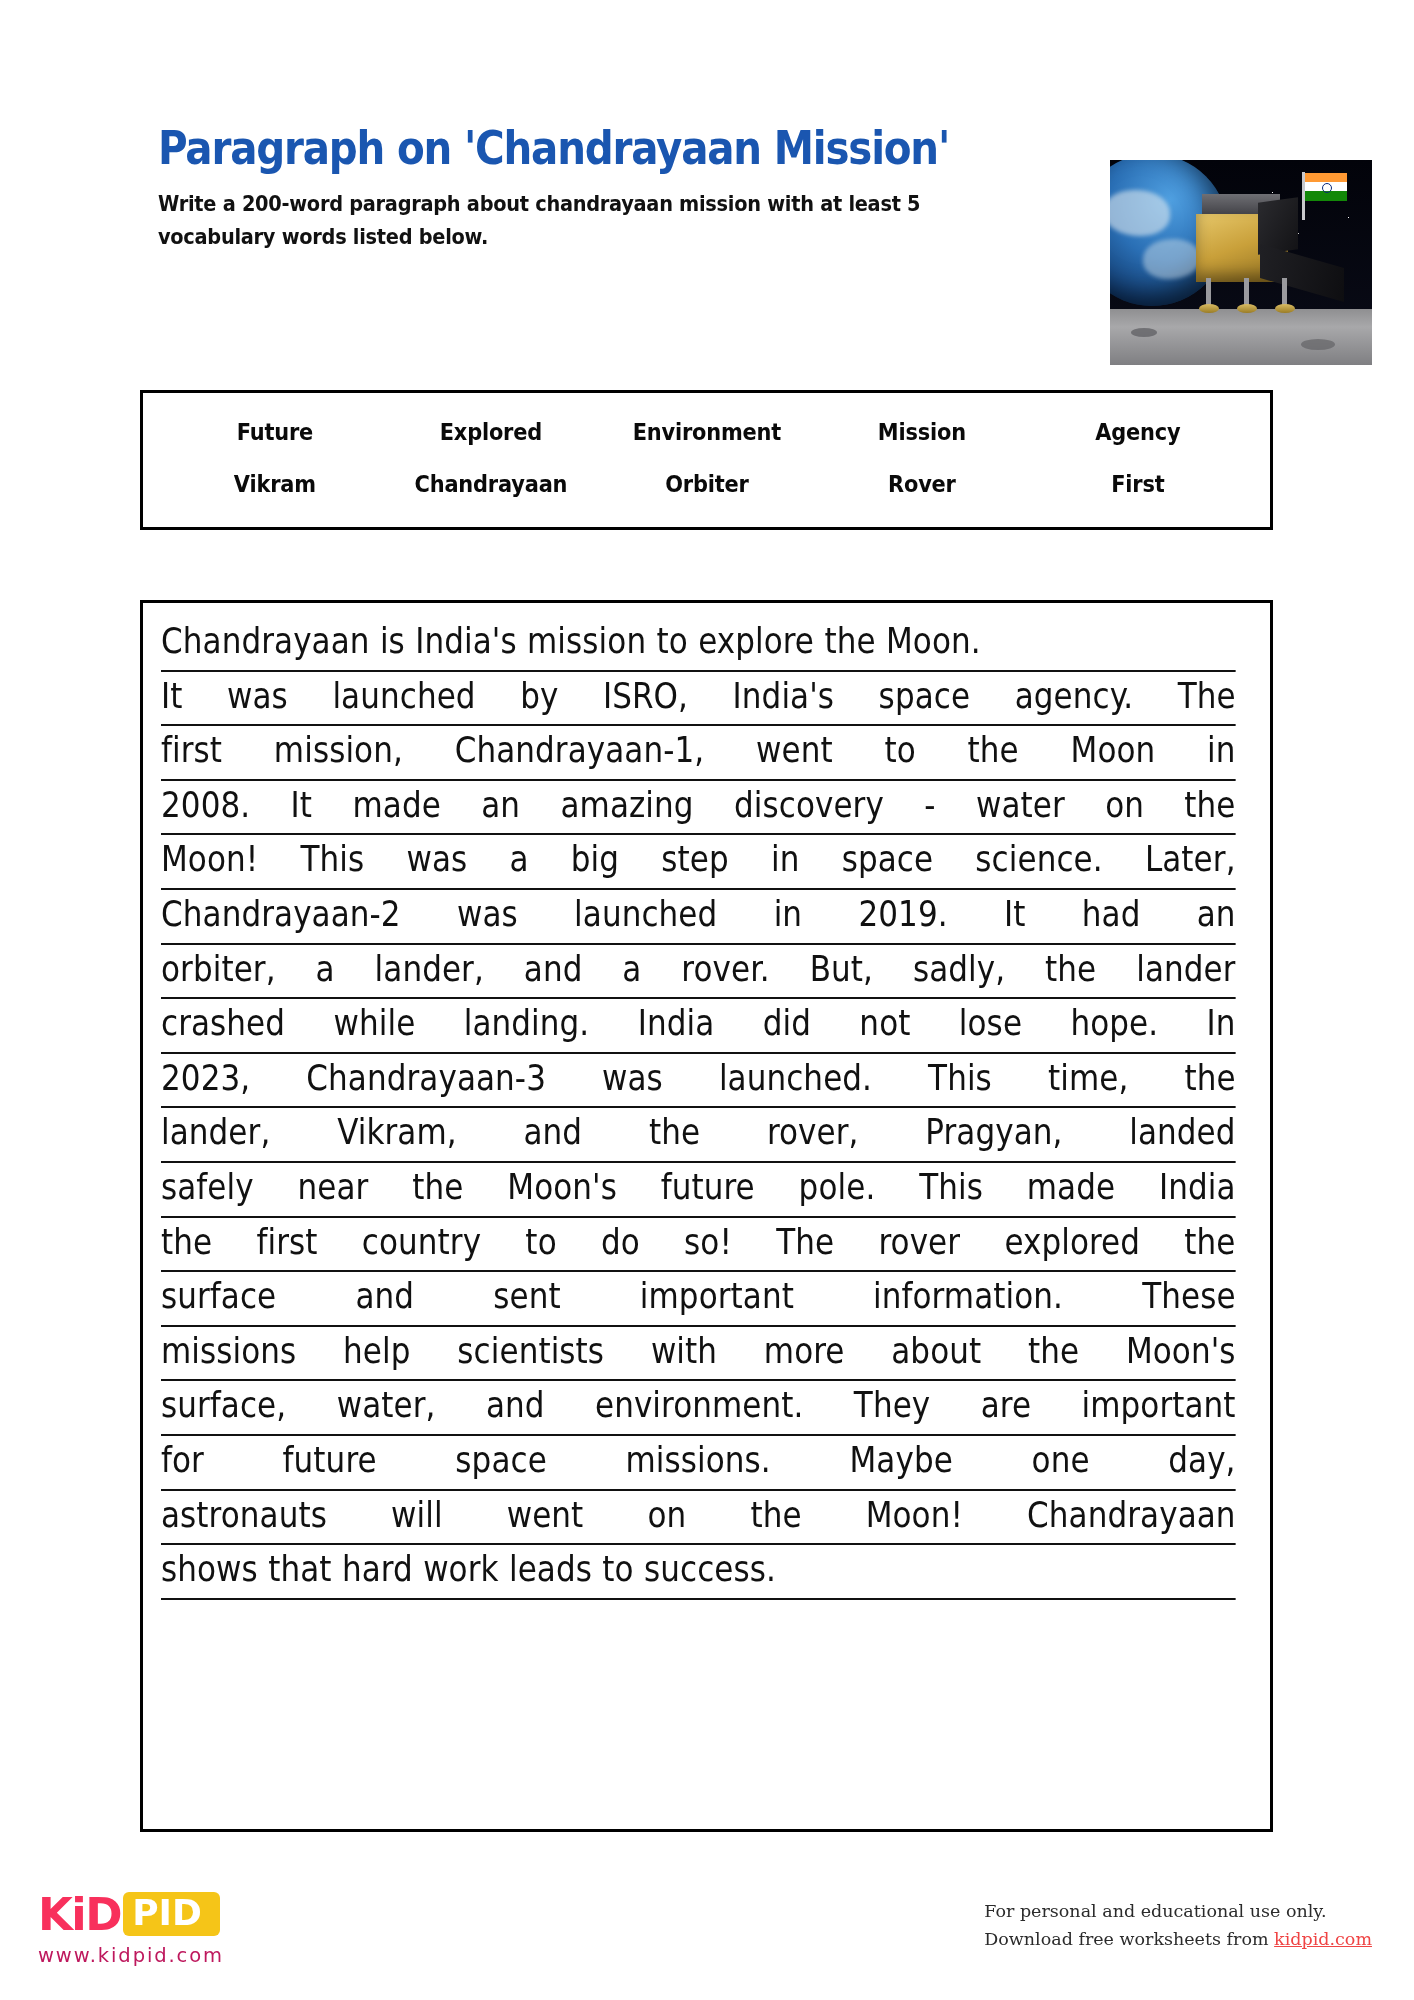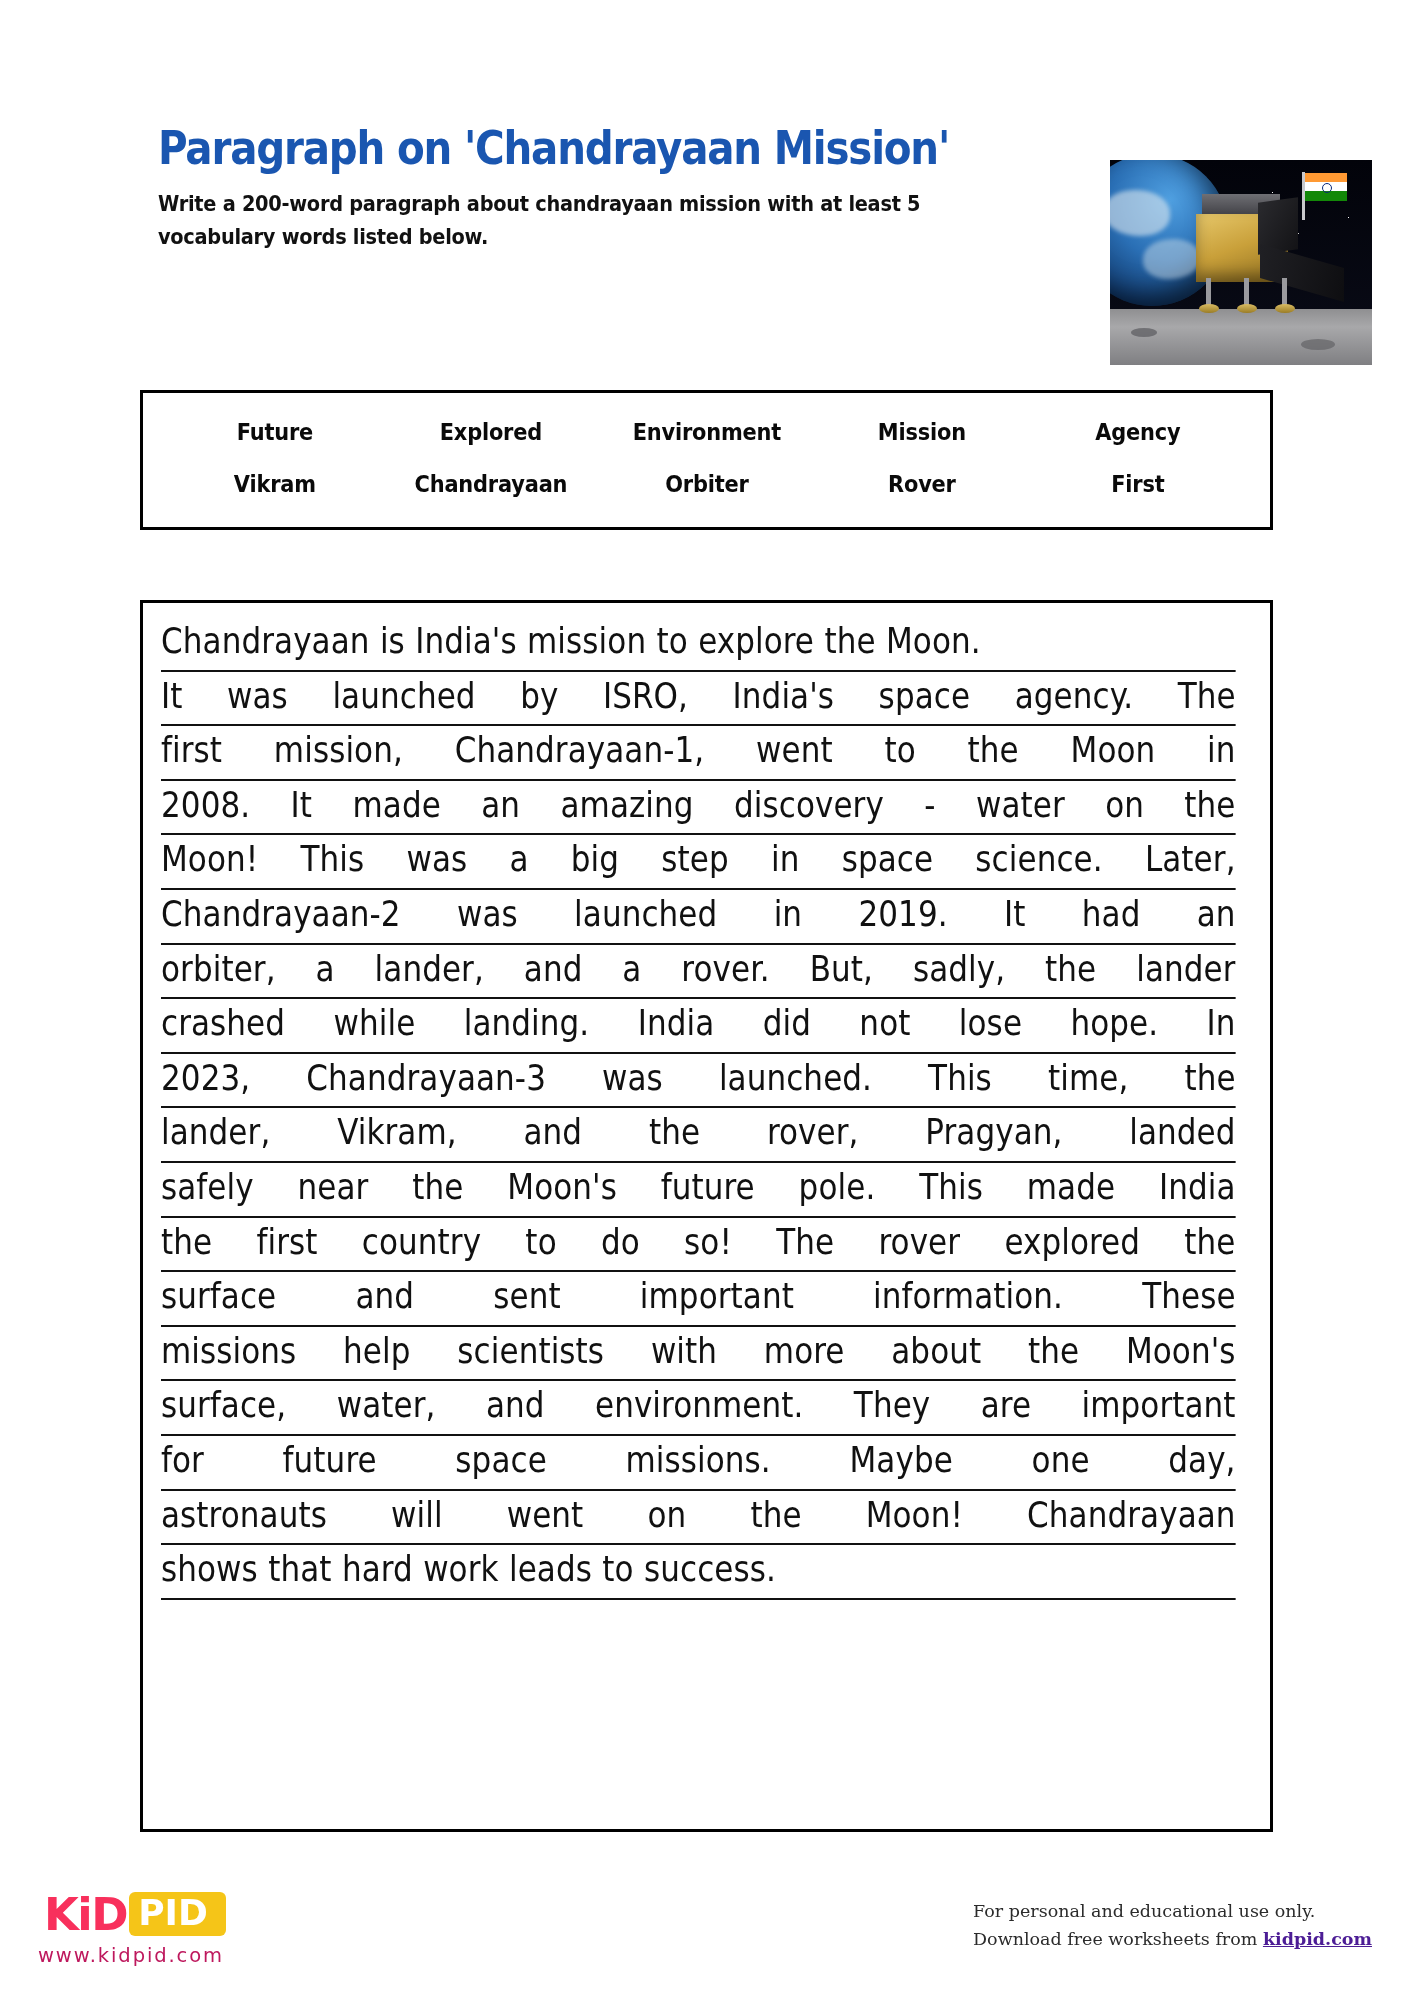--- a/index.html
+++ b/index.html
@@ -271,21 +271,20 @@
   #footer-logo {
     position: absolute;
     left: 38px;
     top: 1888px;
     width: 300px;
   }
   #logo-mark {
     display: flex;
     align-items: center;
     height: 52px;
-    margin-left: 6px;
   }
   #logo-kid {
     font-family: "DejaVu Sans", sans-serif;
     font-size: 45px;
     font-weight: 700;
     color: #f8305c;
     letter-spacing: -1.5px;
     line-height: 1;
   }
   #logo-pid {
@@ -313,23 +312,22 @@
     right: 42px;
     top: 1898px;
     text-align: left;
     font-family: "DejaVu Serif", serif;
     font-size: 17.5px;
     color: #2b2b2b;
     line-height: 1.58;
   }
   #footer-credit a,
   #footer-credit .link {
-    color: #4c1d95;
+    color: #ef4444;
     text-decoration: underline;
-    font-weight: bold;
   }
 </style>
 </head>
 <body>
 
 <div id="header">
   <h1 id="worksheet-title">Paragraph on 'Chandrayaan Mission'</h1>
   <div id="worksheet-instructions">Write a 200-word paragraph about chandrayaan mission with at least 5 vocabulary words listed below.</div>
 </div>
 

